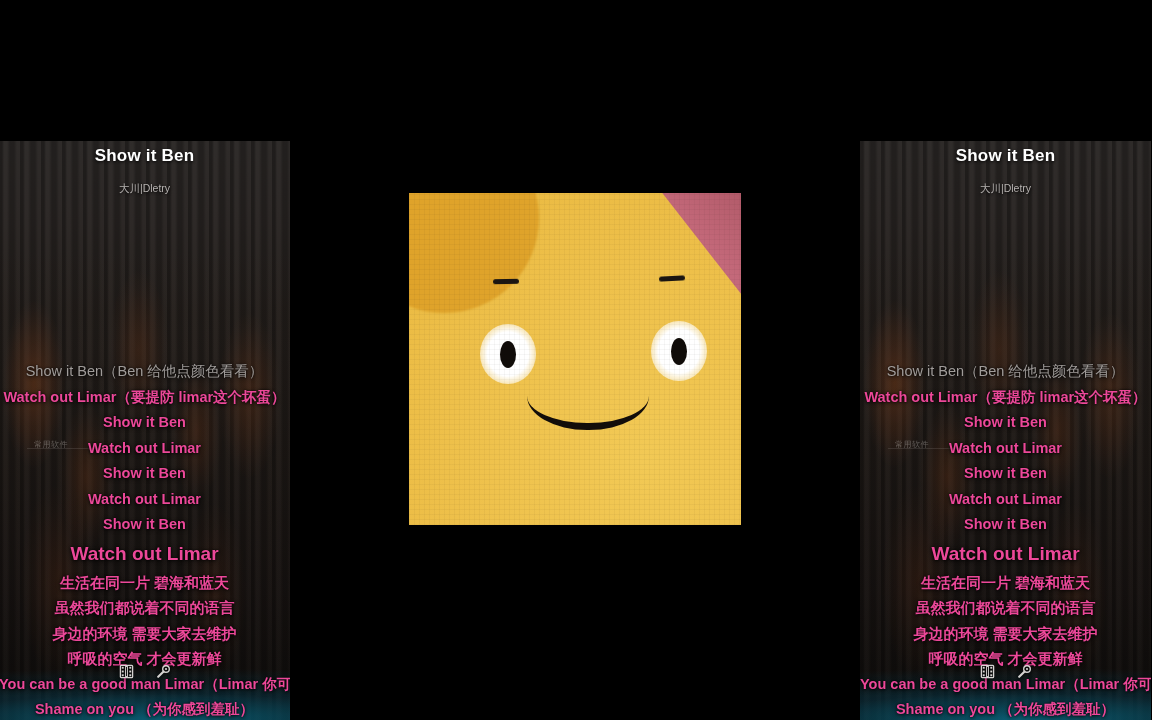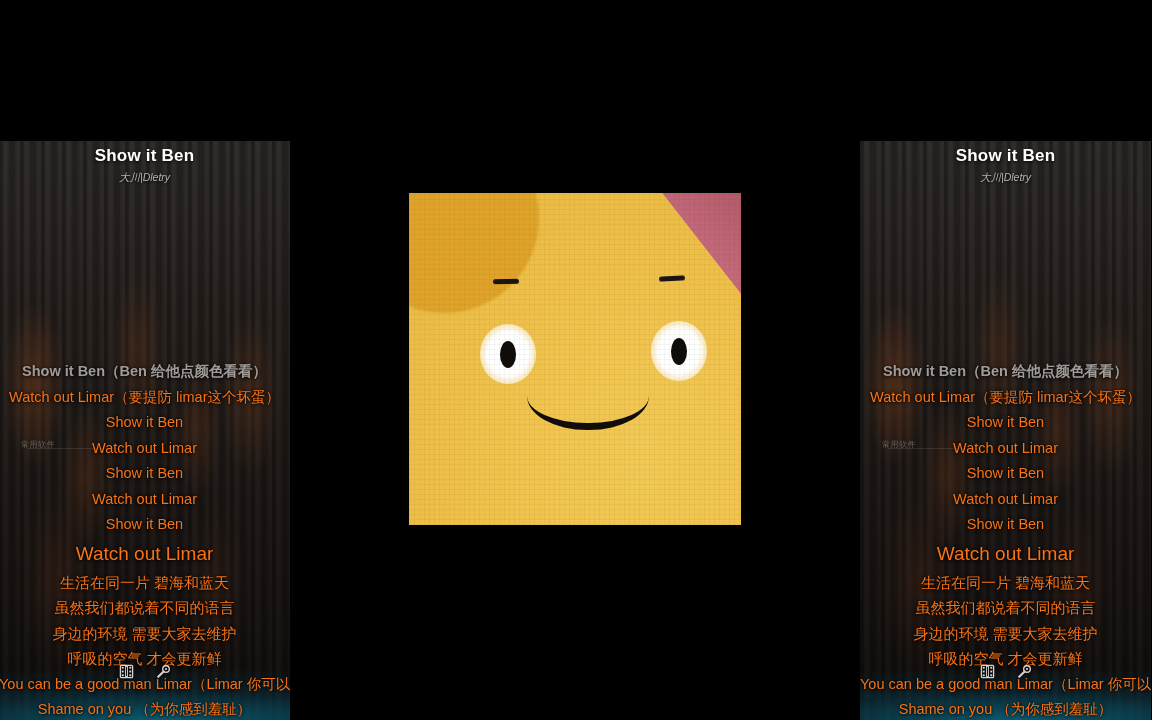--- a/index.html
+++ b/index.html
@@ -80,32 +80,31 @@
     margin-top: 5px;
     font-size: 17px;
     font-weight: bold;
     color: #ffffff;
     letter-spacing: 0.2px;
     text-shadow: 0 1px 3px rgba(0,0,0,0.9);
     white-space: nowrap;
   }
 
   .song-artist {
-    margin-top: 5px;
+    margin-top: 16px;
     font-size: 10.5px;
     color: #b6b2b0;
     text-shadow: 0 1px 3px rgba(0,0,0,0.9);
     white-space: nowrap;
-    font-style: italic;
   }
 
   
   .desktop-watermark {
     position: absolute;
-    left: 22px;
+    left: 35px;
     top: 298px;
     font-size: 8px;
     color: rgba(190,185,182,0.42);
     letter-spacing: 0.5px;
     white-space: nowrap;
     pointer-events: none;
   }
   .desktop-rule {
     position: absolute;
     left: 28px;
@@ -123,31 +122,31 @@
     left: 0;
     width: 291px;
     display: flex;
     flex-direction: column;
     align-items: center;
   }
 
   .lyric-line {
     width: 291px;
     text-align: center;
-    color: #f97316;
+    color: #ec4899;
     font-size: 14.5px;
-    font-weight: normal;
+    font-weight: bold;
     line-height: 25.5px;
     white-space: nowrap;
     text-shadow: 0 1px 4px rgba(0,0,0,0.95), 0 0 2px rgba(0,0,0,0.8);
   }
 
   .lyric-line.faded {
     color: #a7a3a1;
-    font-weight: bold;
+    font-weight: normal;
     opacity: 0.95;
   }
 
   .lyric-line.emph {
     font-size: 19px;
     line-height: 32px;
   }
 
   .lyric-line.cn {
     font-size: 15px;

